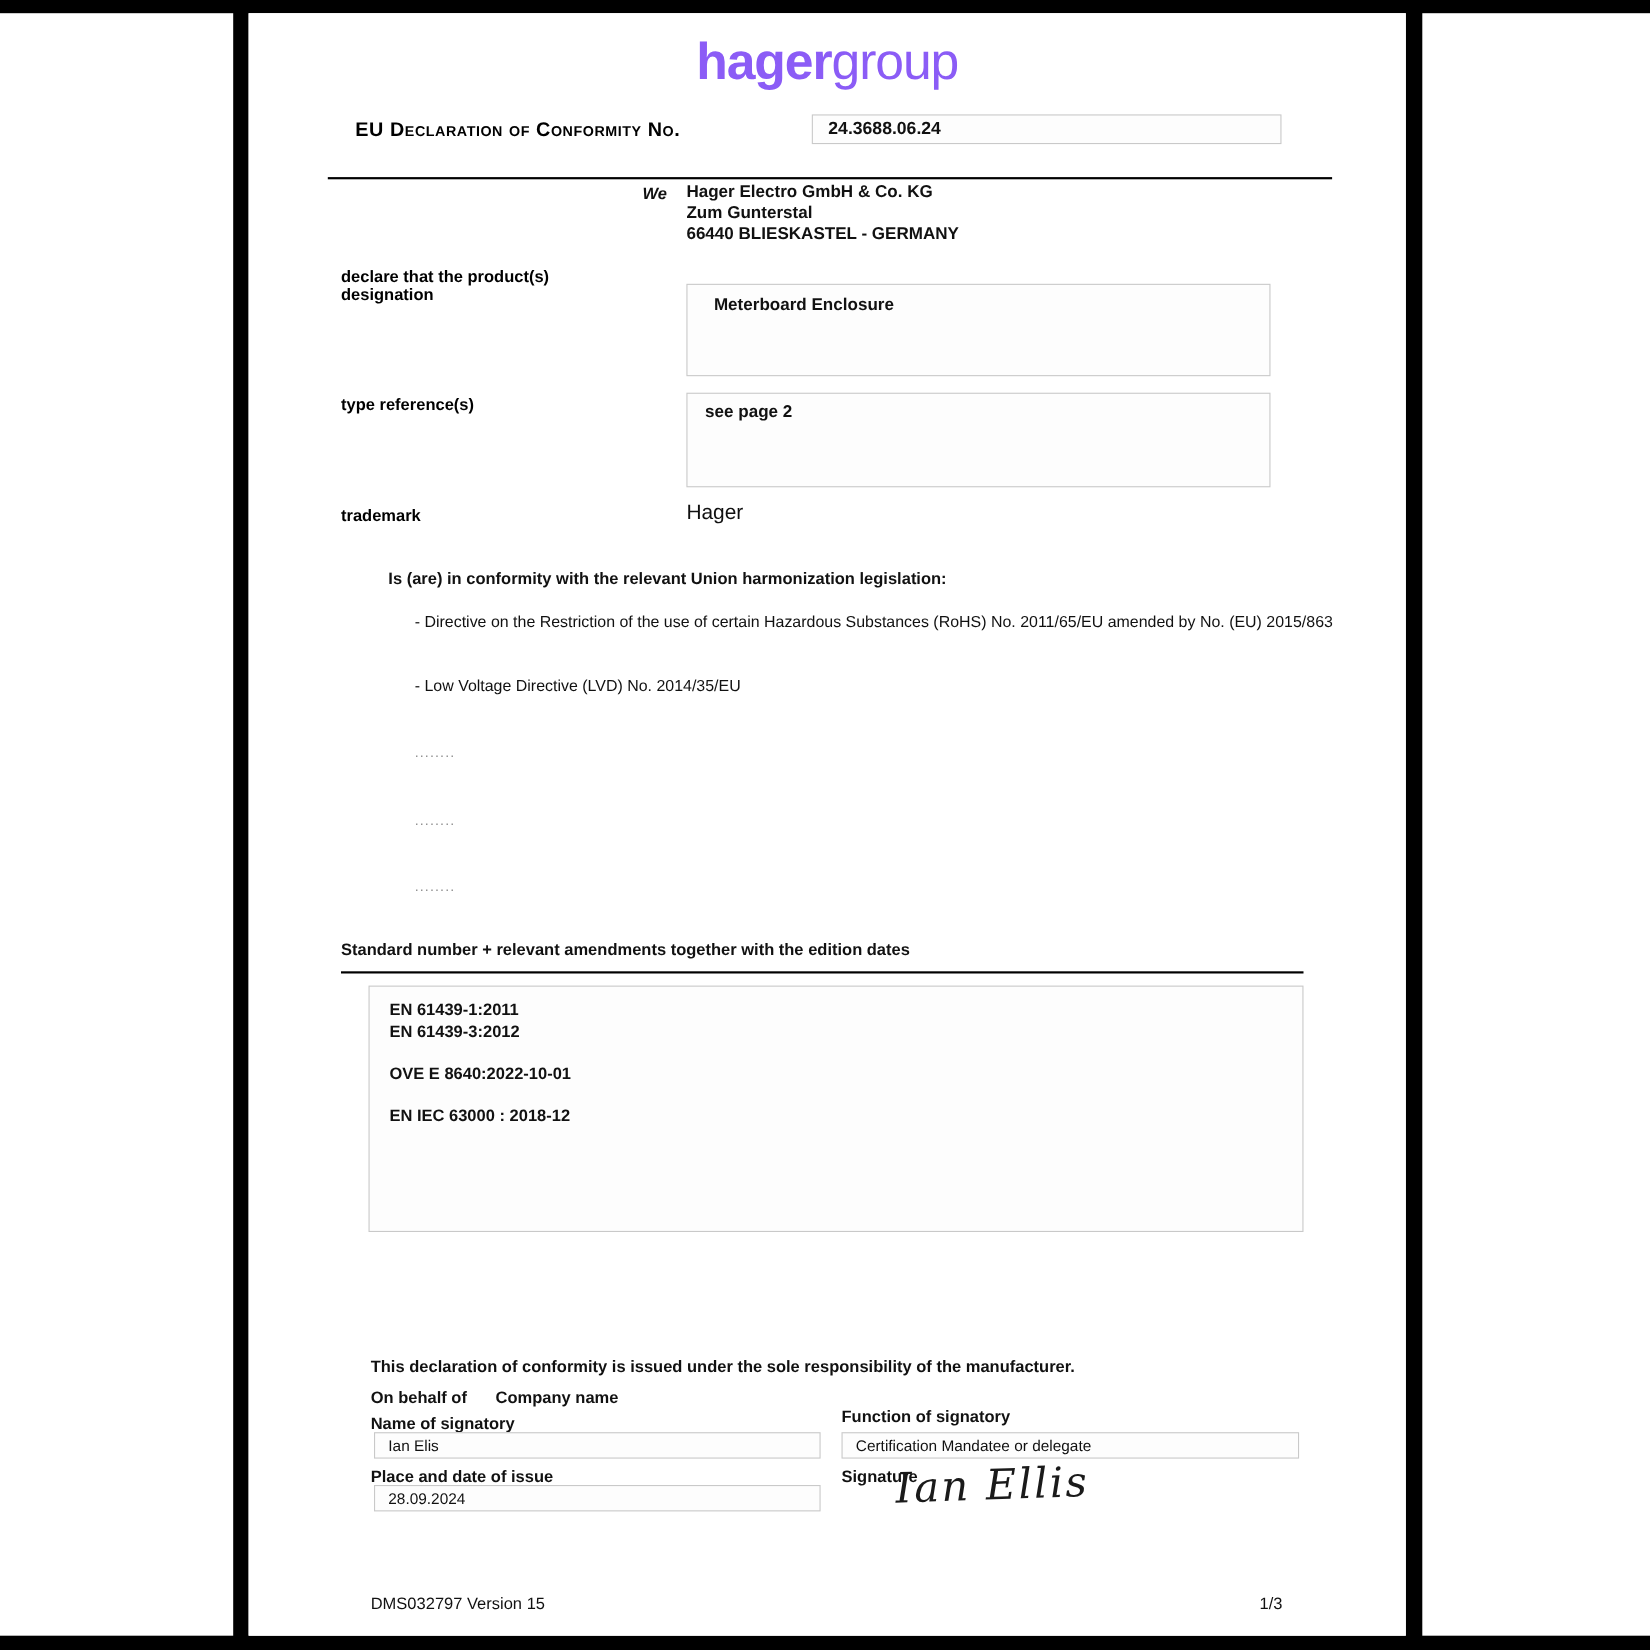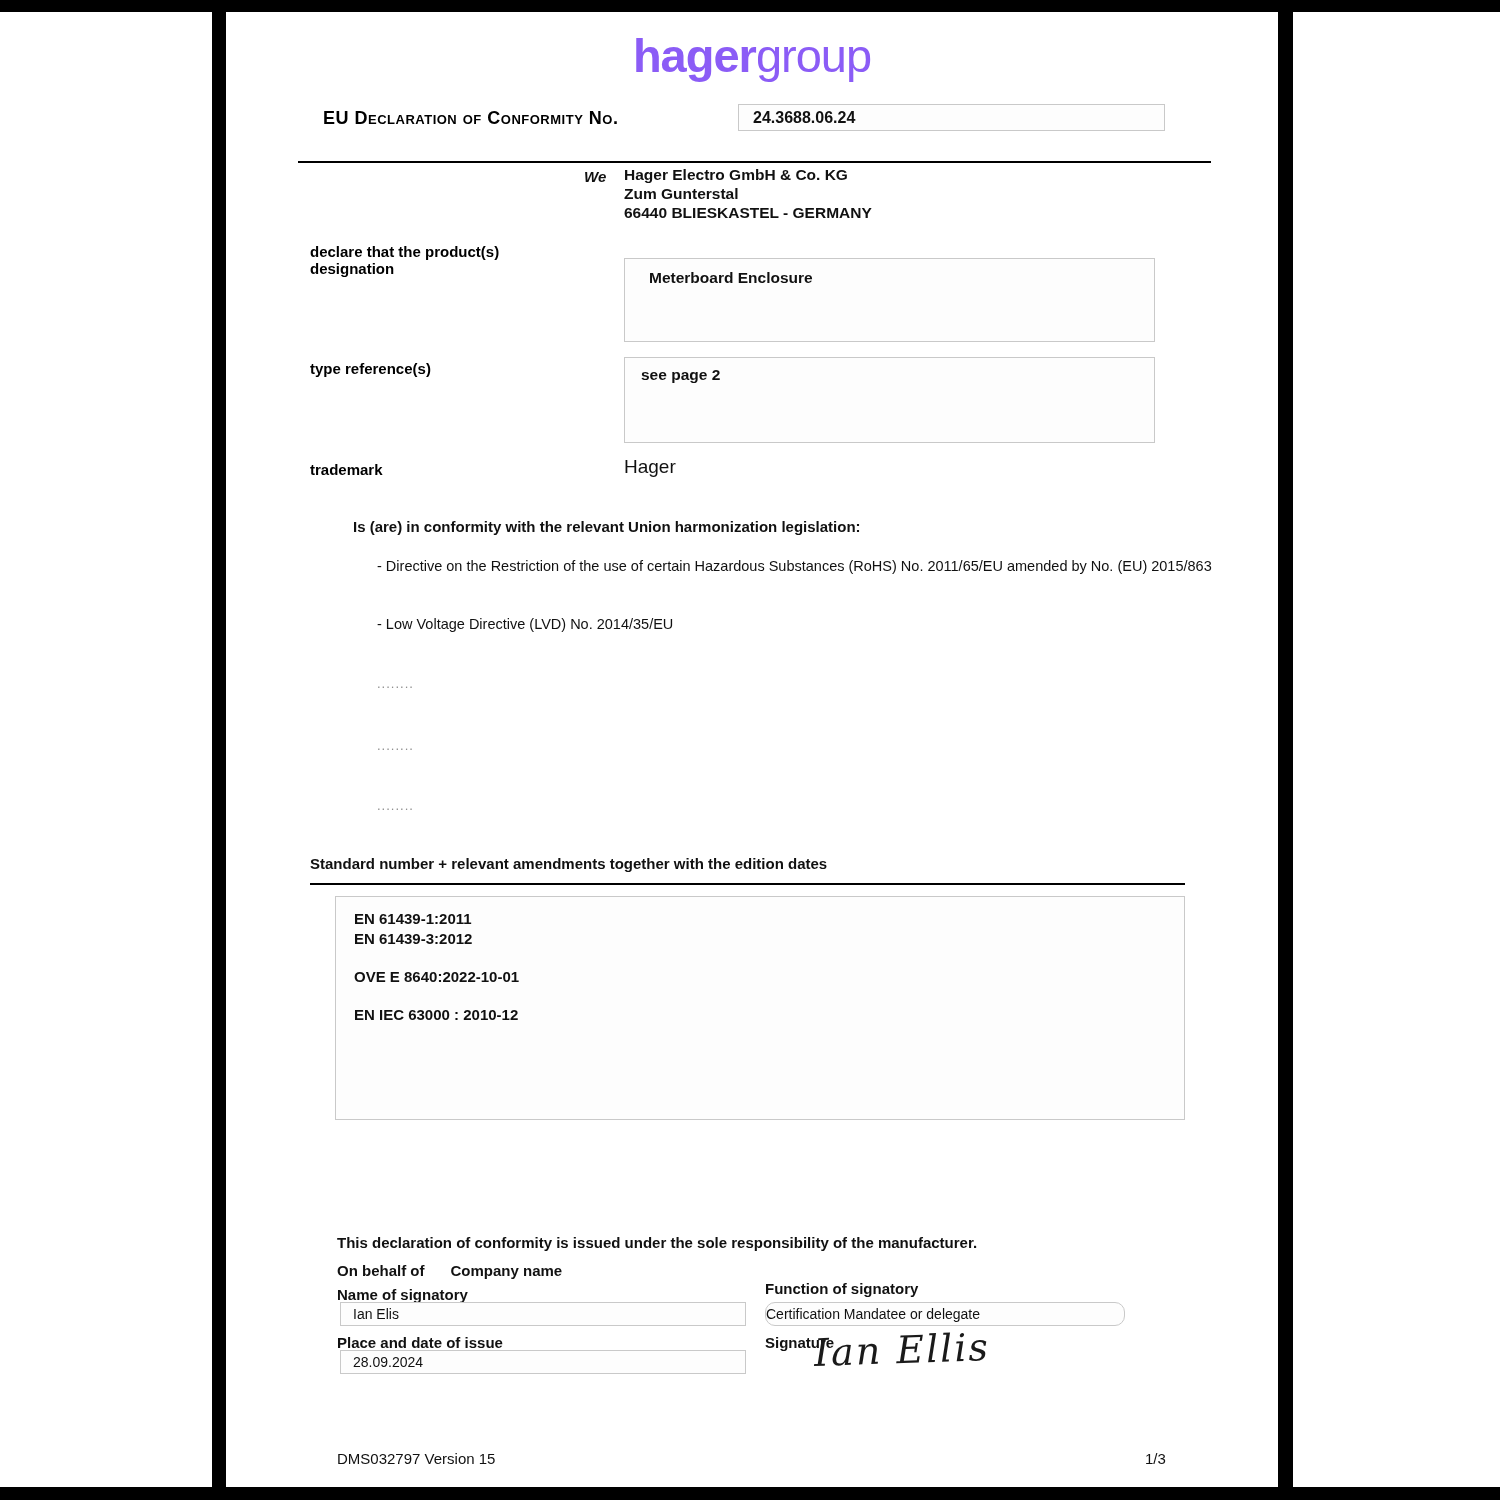--- a/index.html
+++ b/index.html
@@ -103,22 +103,22 @@
   .behalf-row { left: 111px; top: 1250px; font-weight: 700; font-size: 15px; }
   .behalf-row .company-name-label { margin-left: 26px; }
 
   .name-label { left: 111px; top: 1274px; font-weight: 700; font-size: 15px; }
   .function-label { left: 539px; top: 1268px; font-weight: 700; font-size: 15px; }
   .name-box {
     left: 114px; top: 1290px; width: 406px; height: 24px;
     font-size: 14px; padding: 3px 0 0 12px;
   }
   .function-box {
-    left: 539px; top: 1290px; width: 360px; height: 24px;
-    font-size: 14px; padding: 3px 0 0 0; border-radius: 10px;
+    left: 539px; top: 1290px; width: 416px; height: 24px;
+    font-size: 14px; padding: 3px 0 0 12px;
   }
   .place-label { left: 111px; top: 1322px; font-weight: 700; font-size: 15px; }
   .signature-label { left: 539px; top: 1322px; font-weight: 700; font-size: 15px; }
   .place-box {
     left: 114px; top: 1338px; width: 406px; height: 24px;
     font-size: 14px; padding: 3px 0 0 12px;
   }
   .signature-script {
     left: 588px; top: 1316px;
     font-family: "DejaVu Serif", serif;
@@ -181,21 +181,21 @@
     <div class="abs dots dots-1">........</div>
     <div class="abs dots dots-2">........</div>
     <div class="abs dots dots-3">........</div>
 
     <div class="abs std-heading">Standard number + relevant amendments together with the edition dates</div>
     <div class="abs rule-2"></div>
     <div class="abs field-box standards-box">
       <div>EN 61439-1:2011</div>
       <div>EN 61439-3:2012</div>
       <div class="std-gap">OVE E 8640:2022-10-01</div>
-      <div class="std-gap">EN IEC 63000 : 2010-12</div>
+      <div class="std-gap">EN IEC 63000 : 2018-12</div>
     </div>
 
 
     <div class="abs resp-statement">This declaration of conformity is issued under the sole responsibility of the manufacturer.</div>
 
     <div class="abs behalf-row">
       <span>On behalf of</span><span class="company-name-label">Company name</span>
     </div>
 
     <div class="abs name-label">Name of signatory</div>

